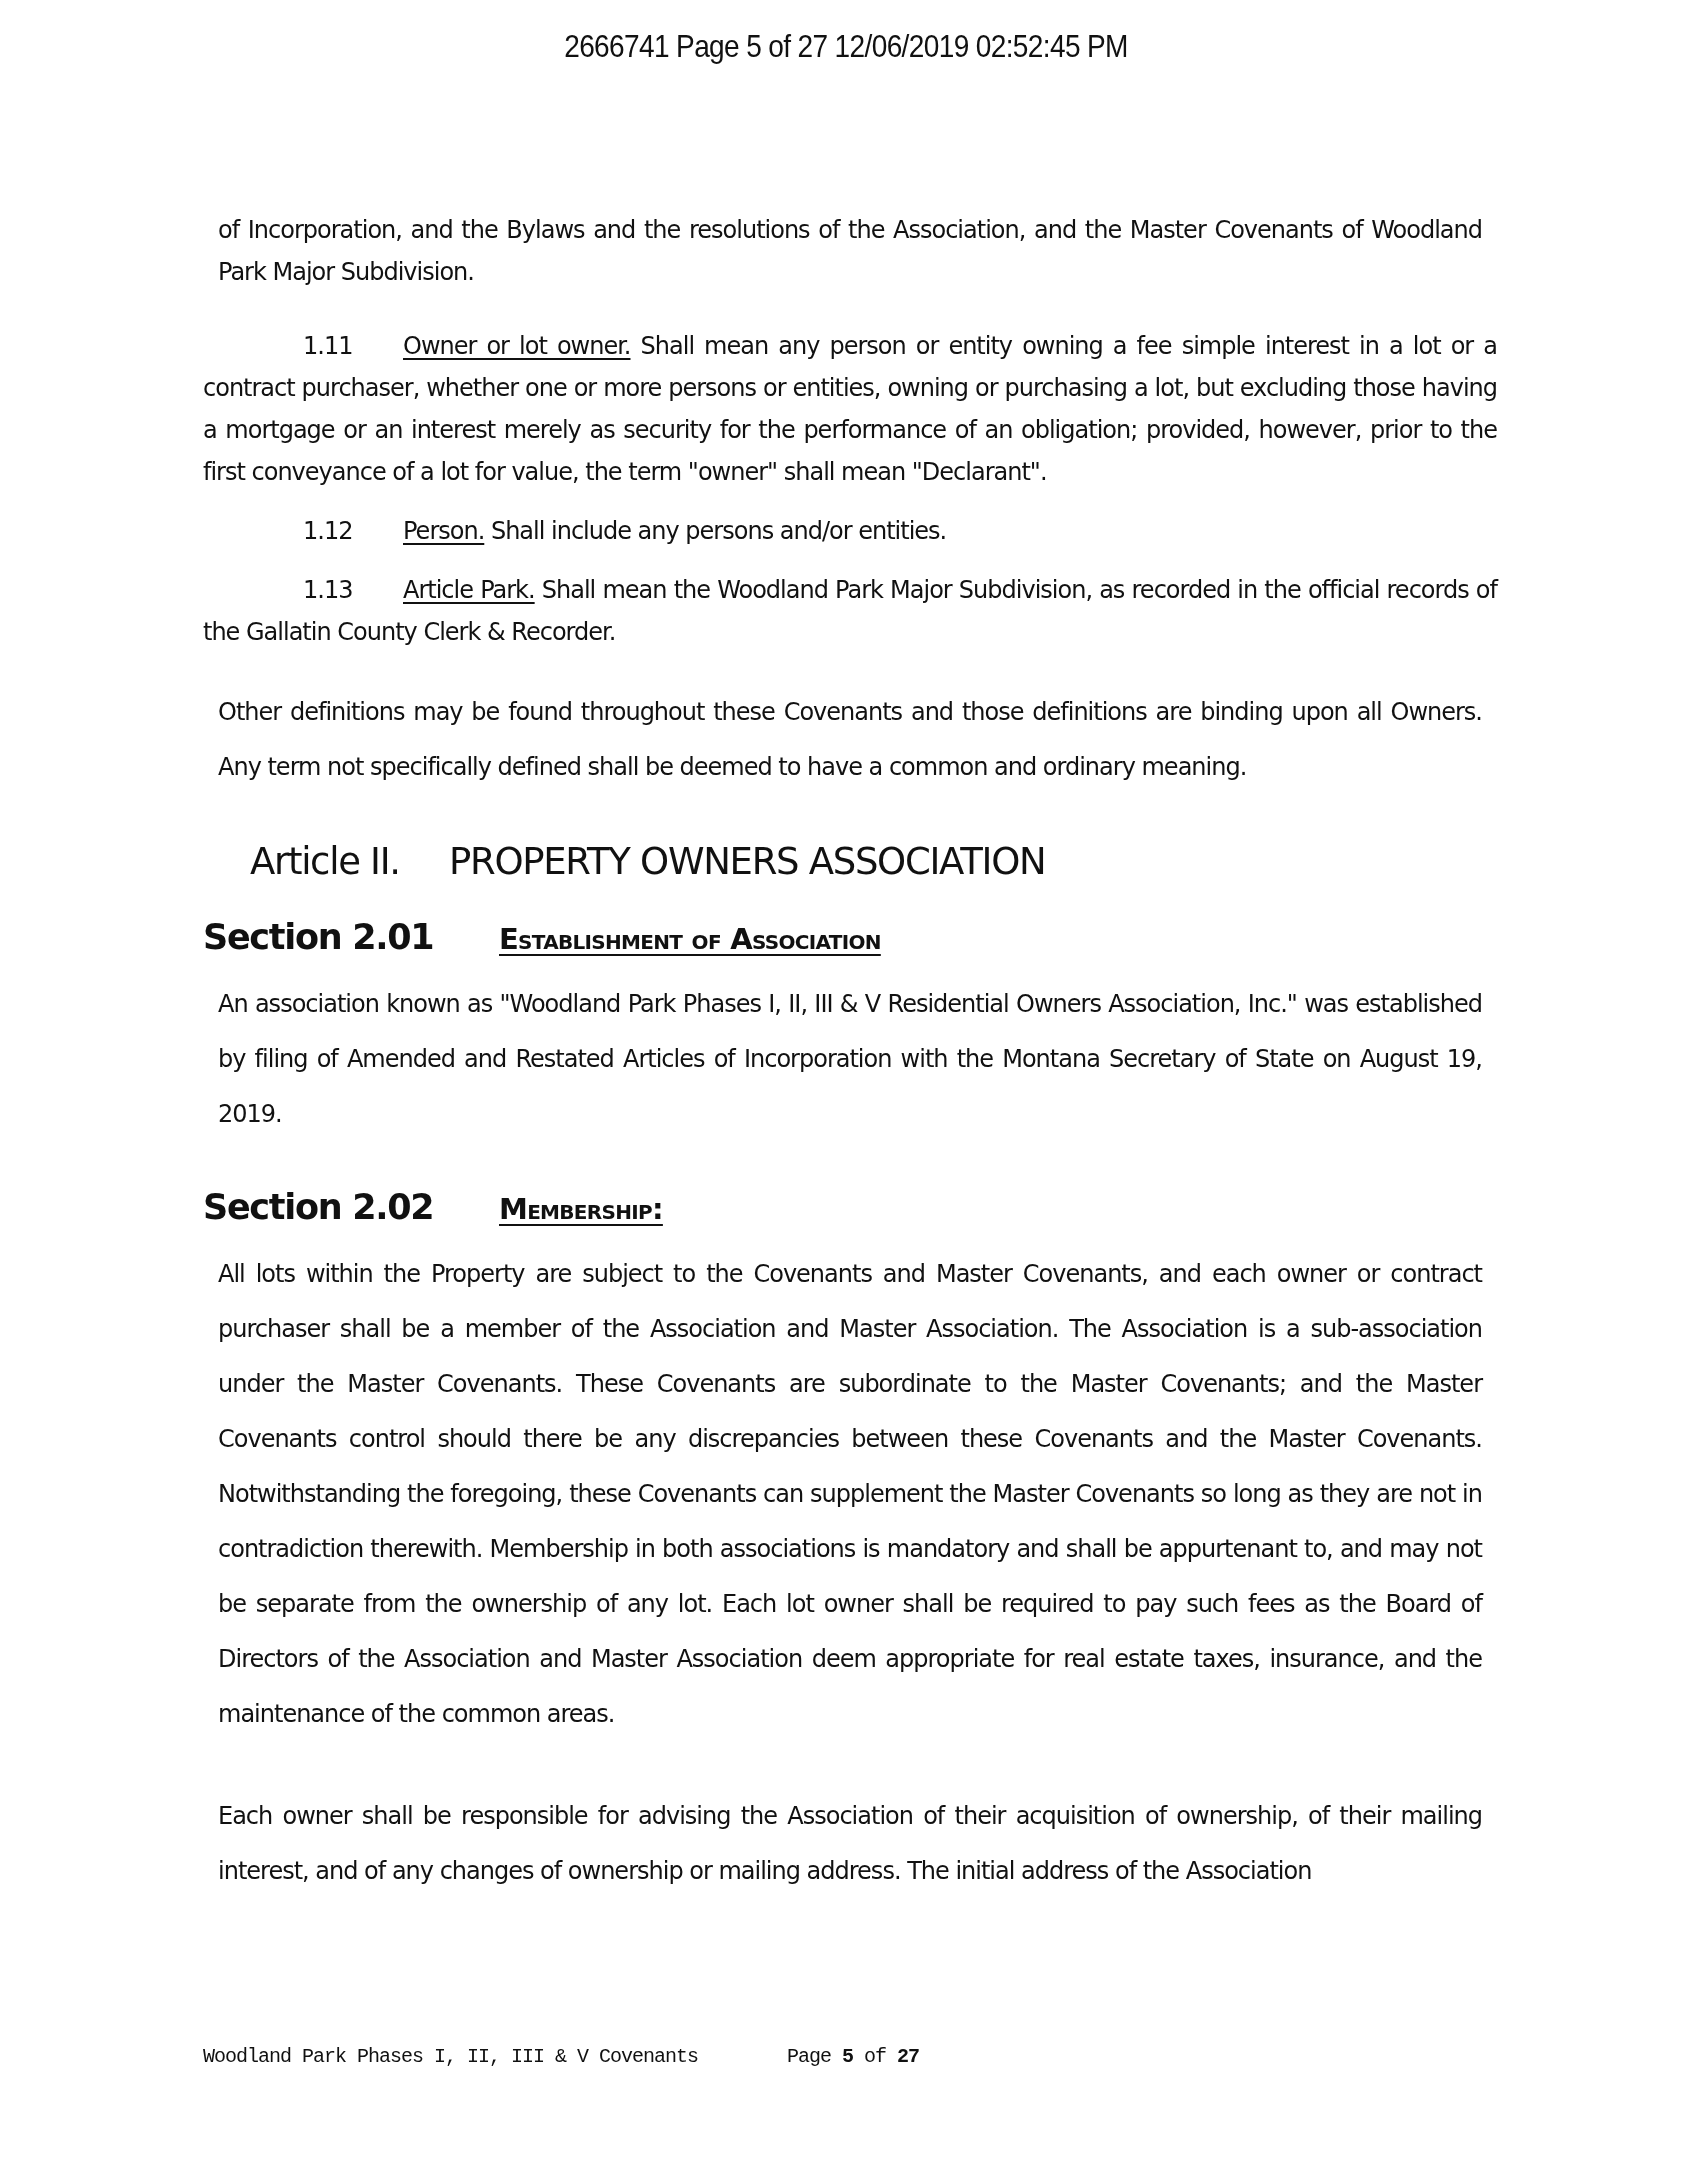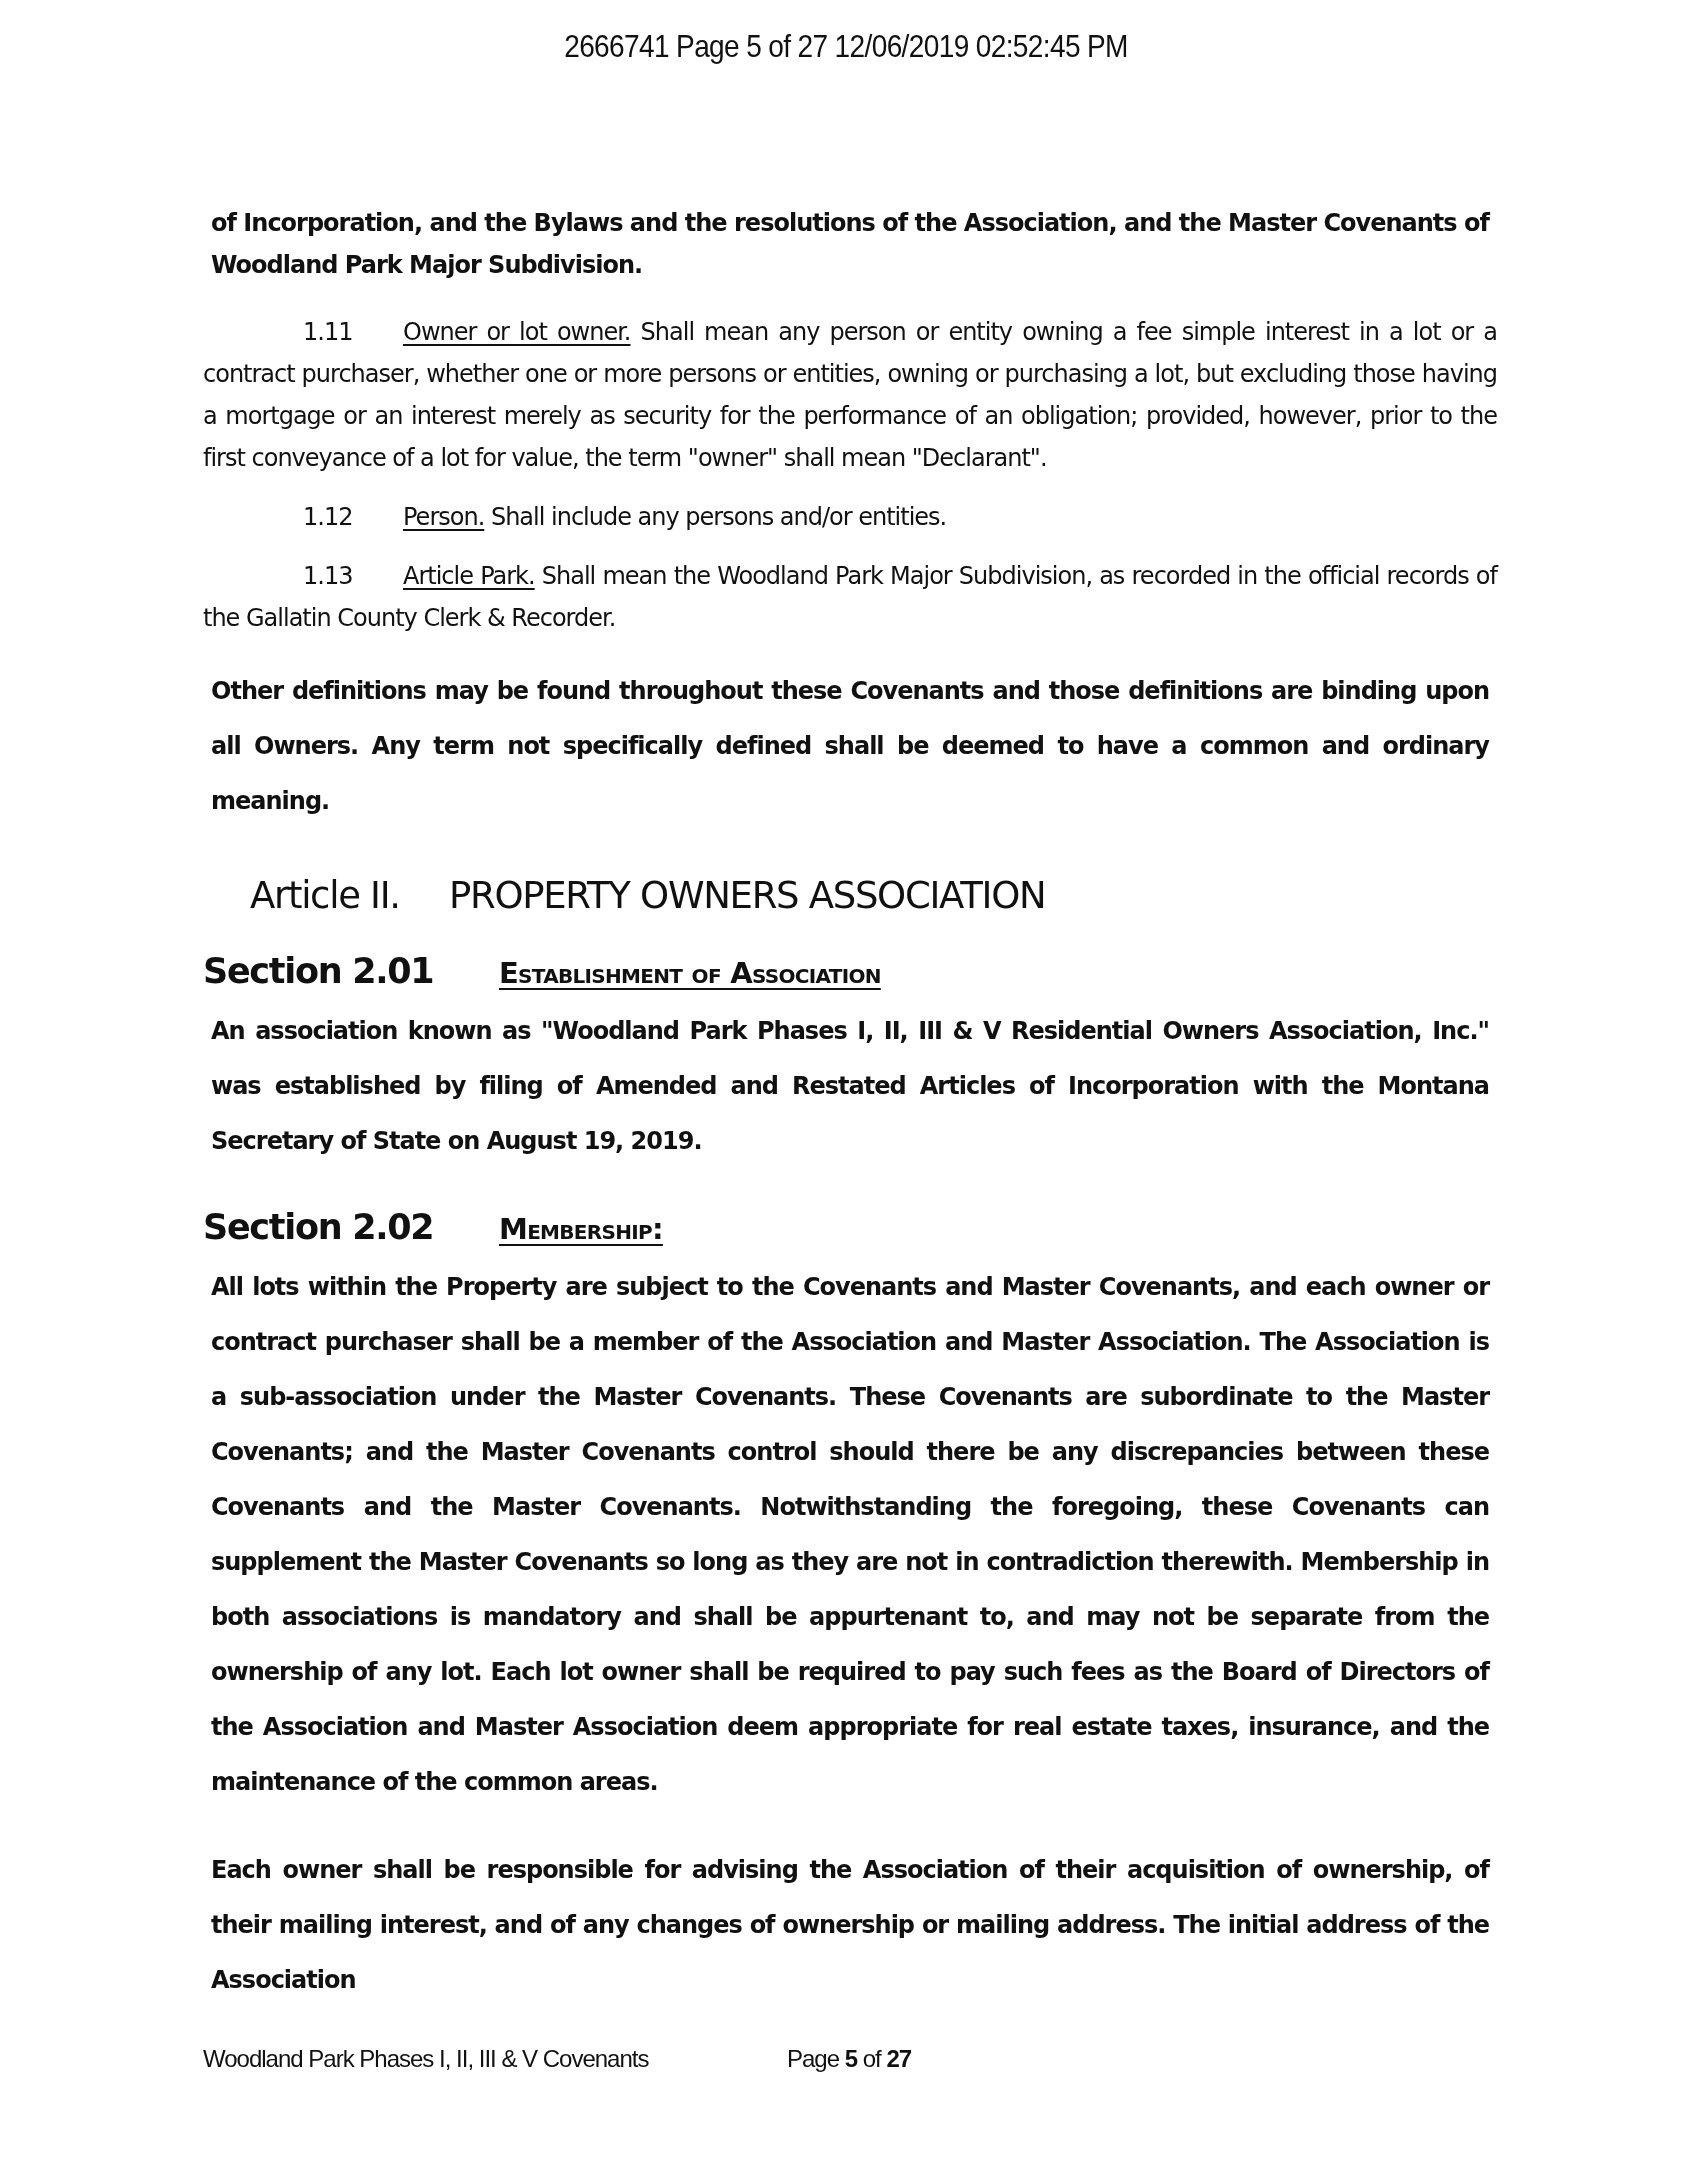--- a/index.html
+++ b/index.html
@@ -10,40 +10,40 @@
   .stamp {
     position: absolute; top: 29px; left: 0; width: 1692px; text-align: center;
     font-family: "Liberation Sans", sans-serif; font-size: 30.5px; letter-spacing: -0.7px;
     transform: scaleX(0.92);
   }
   .page {
     position: absolute; left: 203px; top: 194px; width: 1294px;
     font-family: "DejaVu Sans", sans-serif; font-size: 24px; line-height: 42px;
     letter-spacing: -1px;
   }
-  .para { margin: 8px; text-align: justify; font-weight: bold; }
+  .para { margin: 15px; text-align: justify; }
   .defn { margin: 0; text-align: justify; }
   .defn .num { display: inline-block; width: 100px; padding-left: 100px; }
   .u { text-decoration: underline; text-underline-offset: 4px; }
   .gap-s { height: 17px; }
   .gap-m { height: 26.5px; }
   .article {
     font-family: "DejaVu Sans", sans-serif; font-size: 37px; font-weight: normal;
     margin: 44px 0 29px 0; line-height: 46px; letter-spacing: -1.3px;
   }
   .article .lbl { display: inline-block; width: 199px; margin-left: 47px; }
   .section {
     font-size: 35px; line-height: 46px; margin: 0 0 6.6px 0; letter-spacing: -1.3px;
   }
   .section .sn { font-weight: bold; display: inline-block; width: 296px; }
   .section .st { font-size: 29px; text-decoration: underline; text-underline-offset: 5.3px; font-variant: small-caps; letter-spacing: -0.7px; text-align: center; }
   .body2 { line-height: 55px; }
   .footer {
-    position: absolute; top: 2045px; left: 203px; font-family: Liberation Sans, sans-serif;
-    font-size: 24px; letter-spacing: -1px;
+    position: absolute; top: 2045px; left: 203px; font-family: Liberation Mono, monospace;
+    font-size: 20px; letter-spacing: -1px;
   }
   .footer .right { position: absolute; left: 584px; white-space: nowrap; }
   .footer .right b { font-weight: bold; }
 </style>
 </head>
 <body>
 
 <div class="stamp">2666741   Page 5 of 27 12/06/2019 02:52:45 PM</div>
 
 <div class="page">

